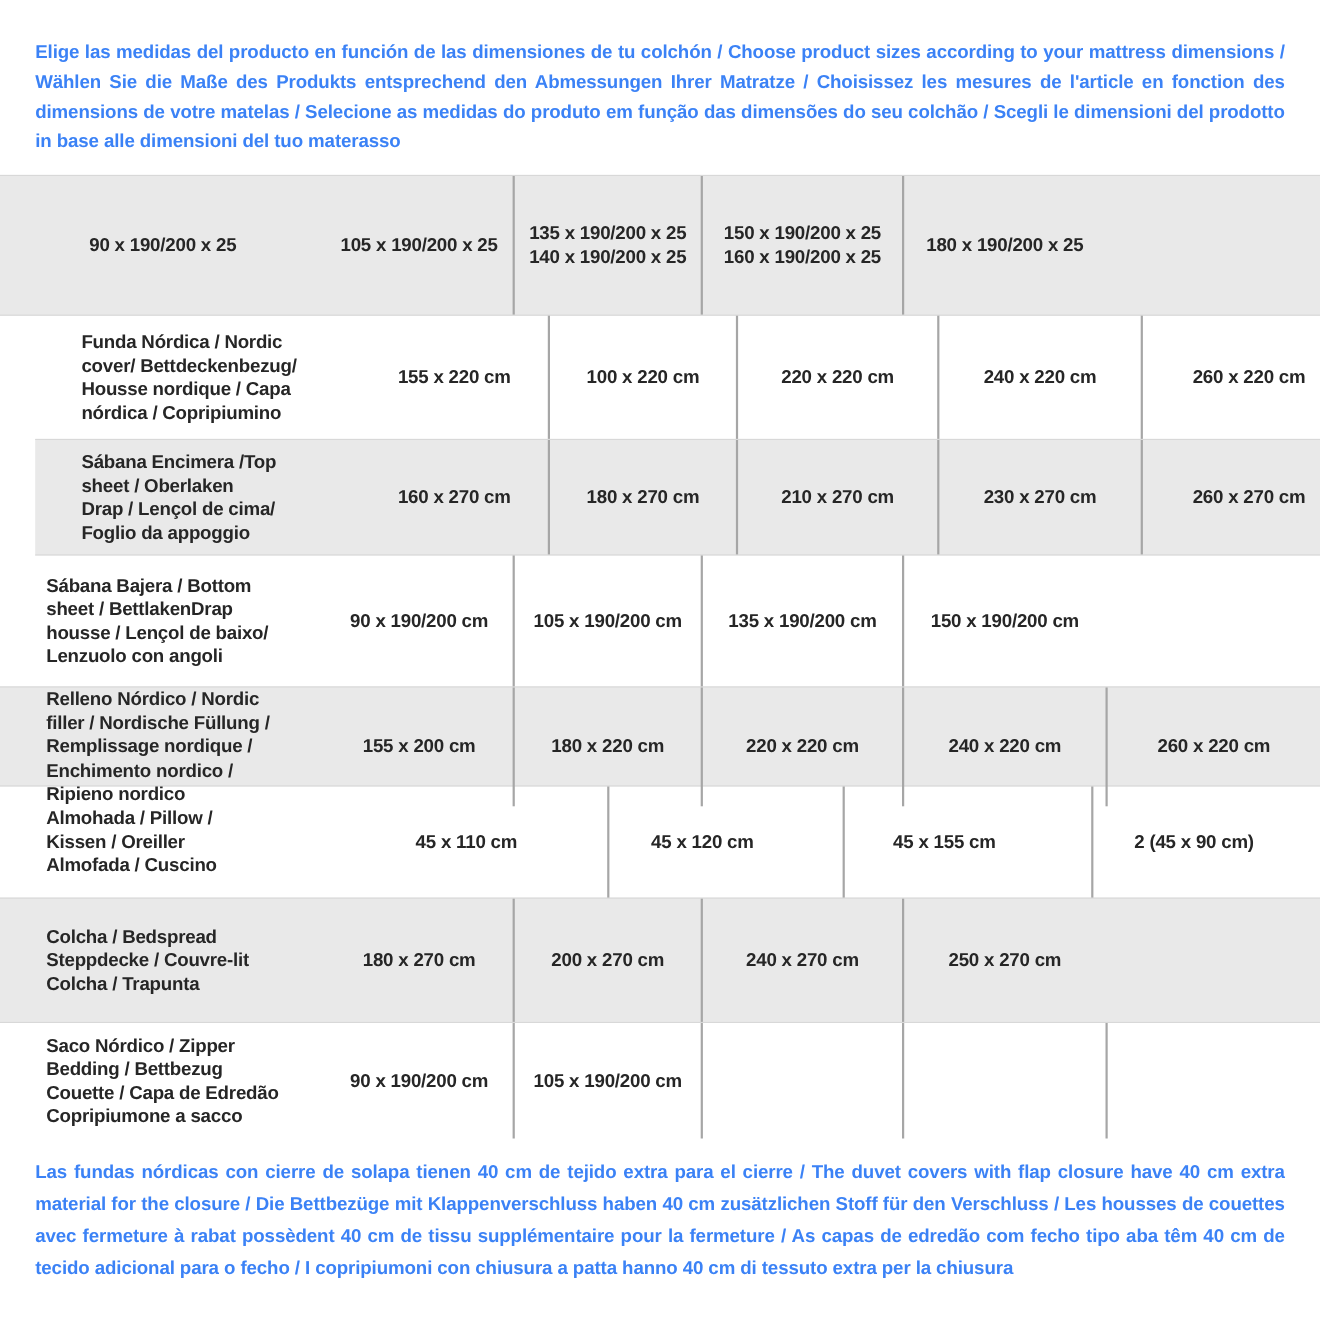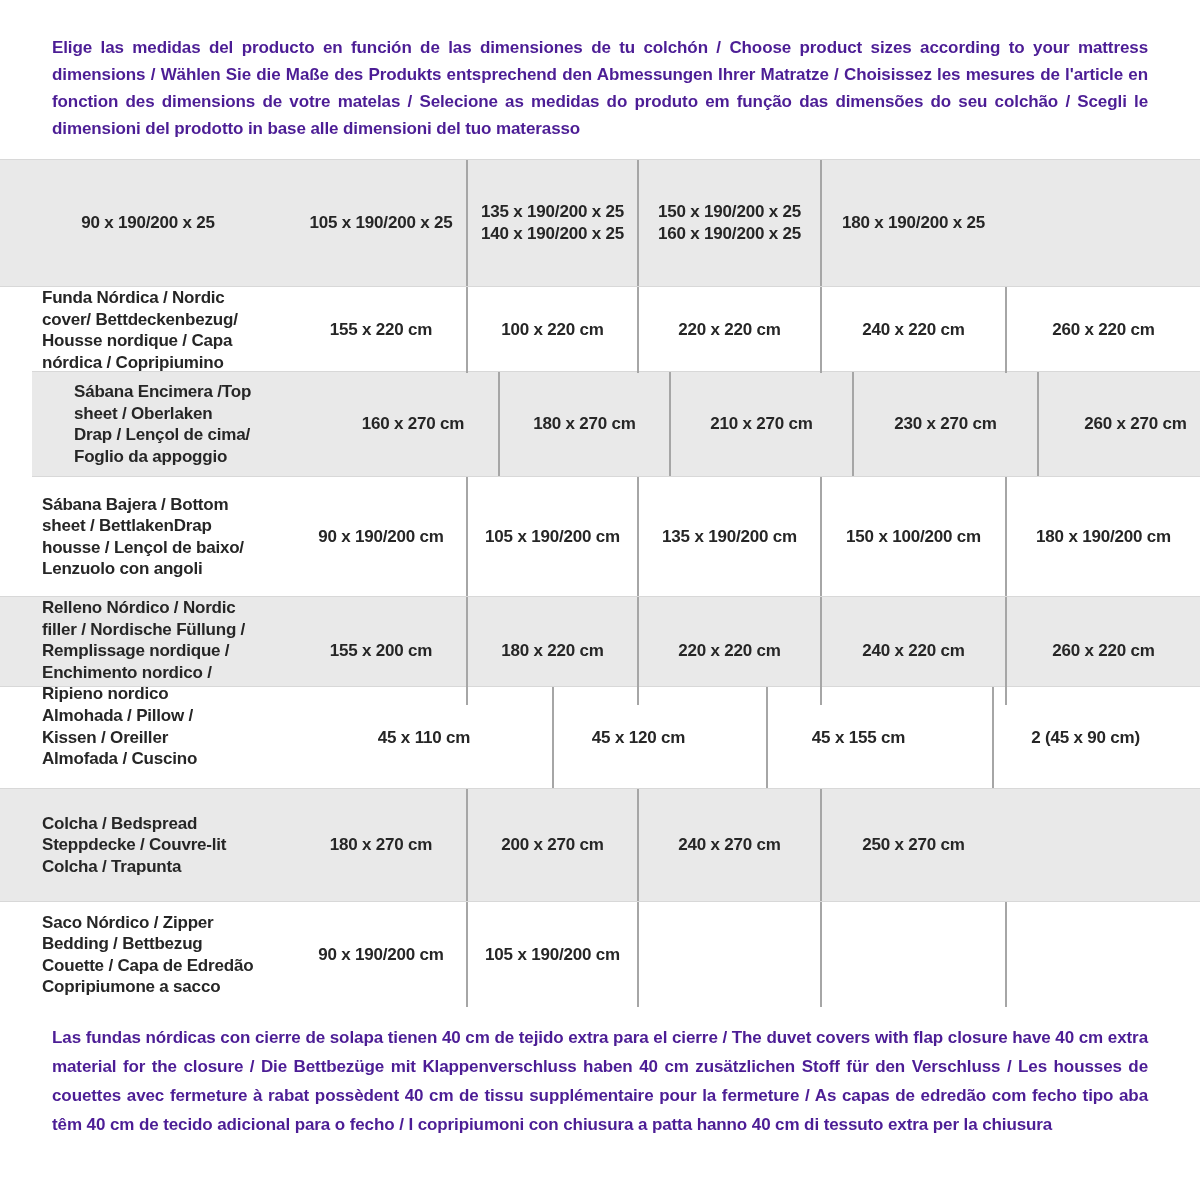--- a/index.html
+++ b/index.html
@@ -9,40 +9,40 @@
     height: 1200px;
     font-family: "Liberation Sans", sans-serif;
     color: #2e2e2e;
     overflow: hidden;
   }
   .intro, .footnote {
     font-weight: bold;
     font-size: 17px;
     line-height: 27px;
     text-align: justify;
-    margin: 0 52px;
-    color: #4c1d95;
+    margin: 0 32px;
+    color: #3b82f6;
     letter-spacing: -0.1px;
   }
   .intro { margin-top: 34px; }
   .footnote { margin-top: 16px; line-height: 29px; }
 
   .size-table { margin-top: 17px; width: 1200px; }
   .row {
     display: grid;
     grid-template-columns: 296px 170px 171px 183px 185px 195px;
     width: 1200px;
   }
   .row.shade {
     background: #e9e9e9;
     border-top: 1px solid #d8d8d8;
     border-bottom: 1px solid #d8d8d8;
   }
   .r0 { height: 128px; }
-  .r1 { height: 84px; }
+  .r1 { height: 112px; padding-left: 32px; }
   .r2 { height: 106px; margin-left: 32px; }
   .r3 { height: 119px; }
   .r4 { height: 91px; }
   .r5 { height: 101px; gap: 43px; }
   .r6 { height: 114px; }
   .r7 { height: 105px; }
 
   .cell {
     display: flex;
     align-items: center;
@@ -110,22 +110,21 @@
   </div>
 
   <div class="row r3">
     <div class="cell label">Sábana Bajera / Bottom
 sheet / BettlakenDrap
 housse / Lençol de baixo/
 Lenzuolo con angoli</div>
     <div class="cell val">90 x 190/200 cm</div>
     <div class="cell val">105 x 190/200 cm</div>
     <div class="cell val">135 x 190/200 cm</div>
-    <div class="cell val">150 x 100/200 cm</div>
-    <div class="cell val">180 x 190/200 cm</div>
+    <div class="cell val">150 x 190/200 cm</div>
   </div>
 
   <div class="row shade r4">
     <div class="cell label">Relleno Nórdico / Nordic
 filler / Nordische Füllung /
 Remplissage nordique /
 Enchimento nordico /
 Ripieno nordico</div>
     <div class="cell val">155 x 200 cm</div>
     <div class="cell val">180 x 220 cm</div>

